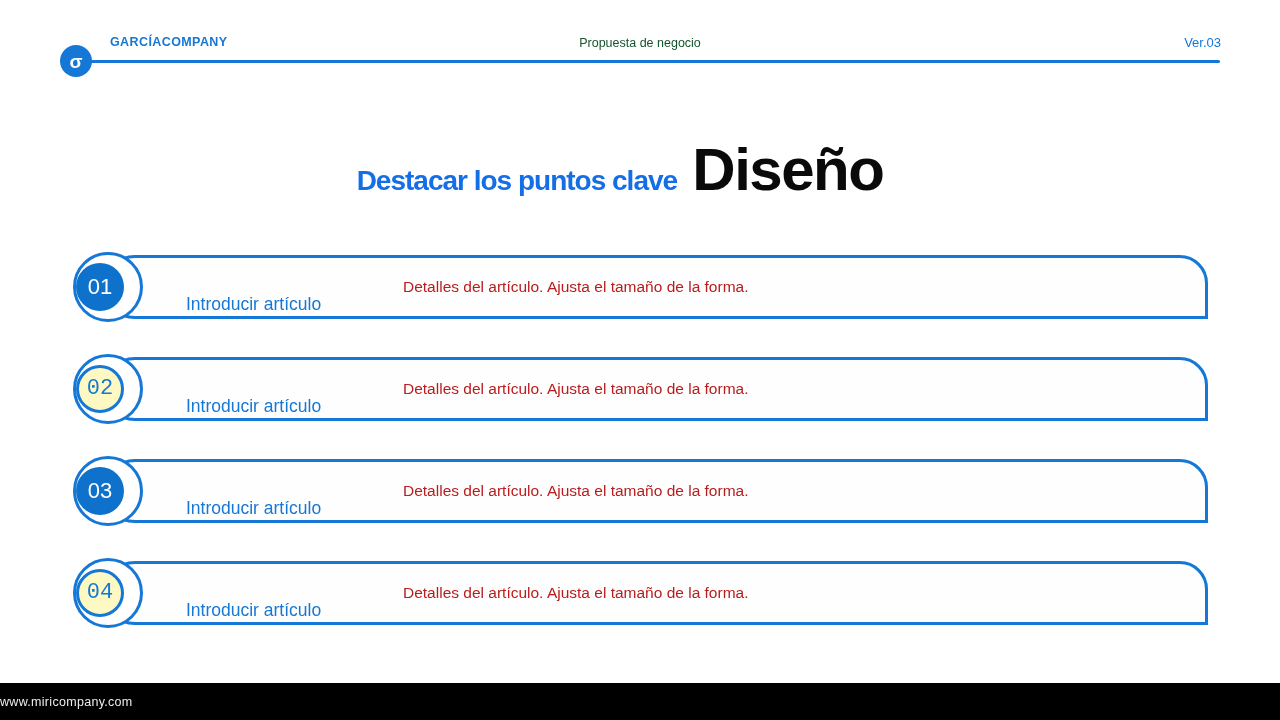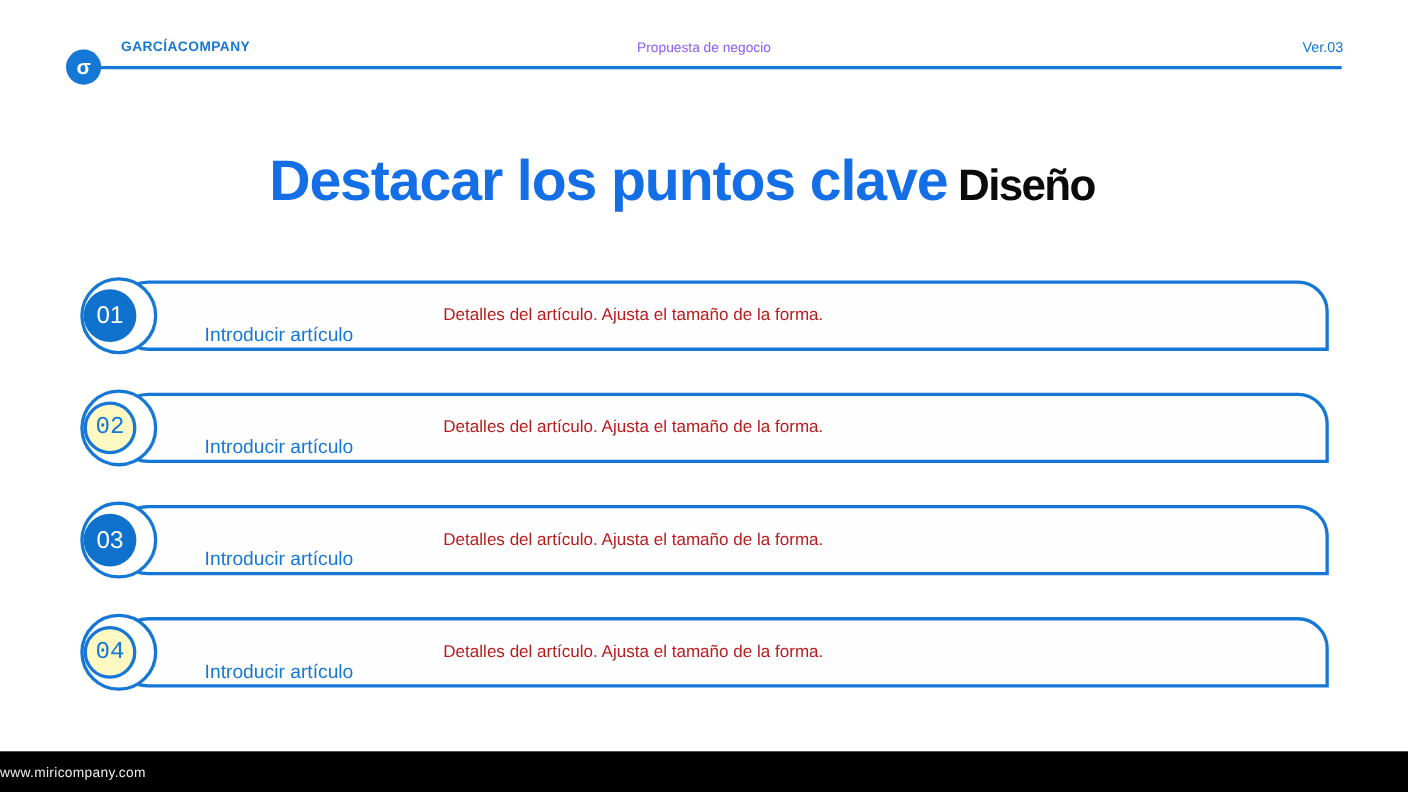--- a/index.html
+++ b/index.html
@@ -22,43 +22,43 @@
     z-index:2;
   }
   .company-name{
     position:absolute;left:110px;top:35px;
     font-size:12.5px;font-weight:bold;color:#1577D6;
     letter-spacing:0.4px;
   }
   .header-center{
     position:absolute;left:0;right:0;top:36px;
     text-align:center;
-    font-size:12.5px;color:#8b5cf6;
+    font-size:12.5px;color:#14532d;
   }
   .header-version{
     position:absolute;right:59px;top:35px;
     font-size:13px;color:#1577D6;
   }
   .header-line{
     position:absolute;left:90px;right:60px;top:60px;
     height:3px;background:#1577D6;border-radius:2px;
   }
   
   .title{
     position:absolute;left:0;right:40px;top:135px;
     text-align:center;
     white-space:nowrap;
   }
   .title .highlight{
     color:#146FE6;
-    font-size:52px;font-weight:bold;letter-spacing:-1px;
+    font-size:28px;font-weight:bold;letter-spacing:-1px;
   }
   .title .rest{
     color:#0a0a0a;
-    font-size:40px;font-weight:bold;letter-spacing:-1.5px;
+    font-size:60px;font-weight:bold;letter-spacing:-1.5px;
   }
   
   .rows{
     position:absolute;left:73px;top:252px;width:1135px;
   }
   .item-row{
     position:relative;height:70px;margin-bottom:32px;
   }
   .row-bar{
     position:absolute;left:30px;right:0;top:3px;

